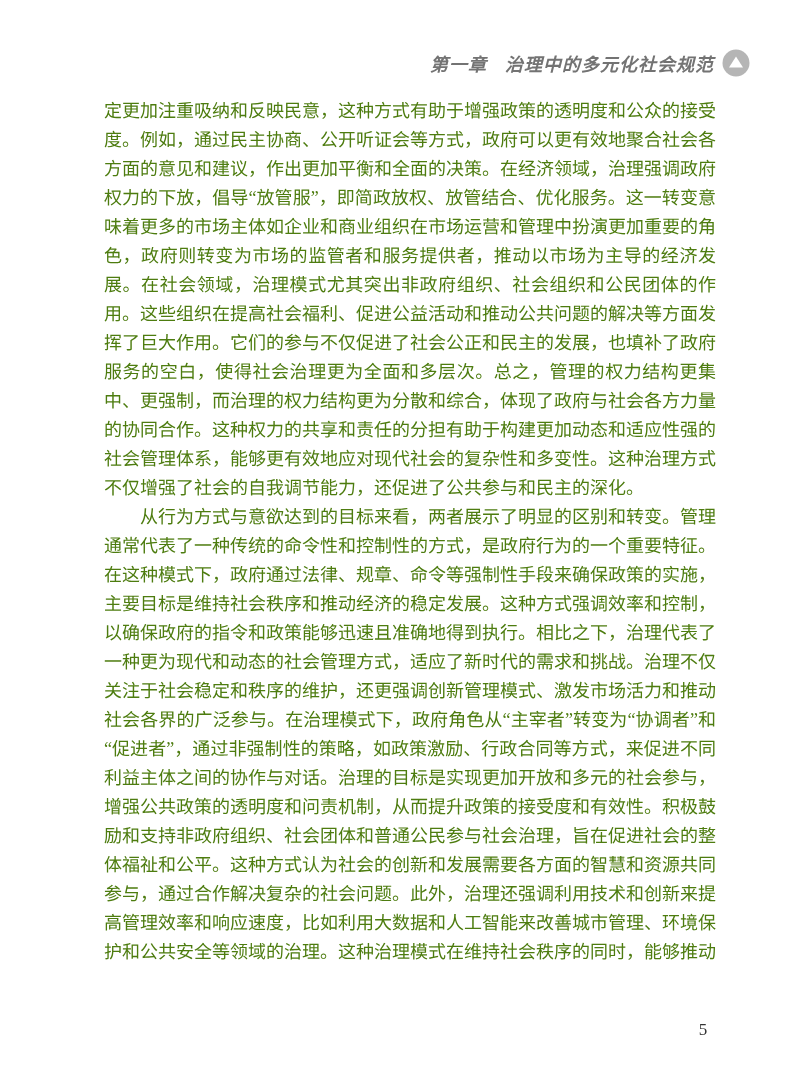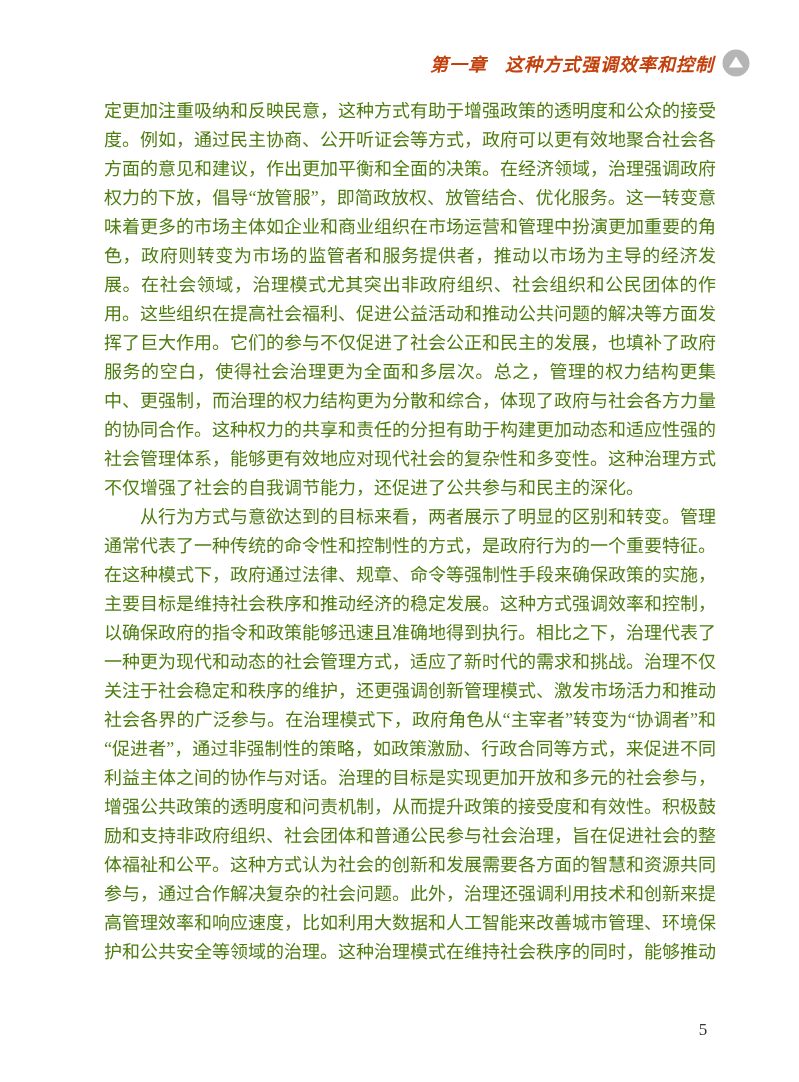--- a/index.html
+++ b/index.html
@@ -25,21 +25,21 @@
     justify-content: flex-end;
     gap: 8px;
   }
   .running-head .chapter-label,
   .running-head .chapter-title {
     font-family: "Liberation Serif", "DejaVu Serif", serif;
     font-style: italic;
     font-weight: bold;
     font-size: 18px;
     letter-spacing: 1px;
-    color: #c2410c;
+    color: #737373;
     white-space: nowrap;
   }
   .running-head .chapter-label { margin-right: 10px; }
   .running-head .head-icon {
     width: 28px;
     height: 28px;
     flex: 0 0 auto;
     display: inline-block;
   }
   .body-text {
@@ -68,21 +68,21 @@
     font-family: "Liberation Serif", "DejaVu Serif", serif;
   }
 </style>
 </head>
 <body>
 
 <div class="page">
 
   <div class="running-head">
     <span class="chapter-label">第一章</span>
-    <span class="chapter-title">这种方式强调效率和控制</span>
+    <span class="chapter-title">治理中的多元化社会规范</span>
     <span class="head-icon">
       <svg width="28" height="28" viewBox="0 0 28 28" aria-hidden="true">
         <circle cx="14" cy="14" r="13.5" fill="#b5b5b5"></circle>
         <polygon points="14,7.5 21,18.5 7,18.5" fill="#ffffff"></polygon>
       </svg>
     </span>
   </div>
 
   <div class="body-text">
     <p>定更加注重吸纳和反映民意，这种方式有助于增强政策的透明度和公众的接受度。例如，通过民主协商、公开听证会等方式，政府可以更有效地聚合社会各方面的意见和建议，作出更加平衡和全面的决策。在经济领域，治理强调政府权力的下放，倡导“放管服”，即简政放权、放管结合、优化服务。这一转变意味着更多的市场主体如企业和商业组织在市场运营和管理中扮演更加重要的角色，政府则转变为市场的监管者和服务提供者，推动以市场为主导的经济发展。在社会领域，治理模式尤其突出非政府组织、社会组织和公民团体的作用。这些组织在提高社会福利、促进公益活动和推动公共问题的解决等方面发挥了巨大作用。它们的参与不仅促进了社会公正和民主的发展，也填补了政府服务的空白，使得社会治理更为全面和多层次。总之，管理的权力结构更集中、更强制，而治理的权力结构更为分散和综合，体现了政府与社会各方力量的协同合作。这种权力的共享和责任的分担有助于构建更加动态和适应性强的社会管理体系，能够更有效地应对现代社会的复杂性和多变性。这种治理方式不仅增强了社会的自我调节能力，还促进了公共参与和民主的深化。</p>

